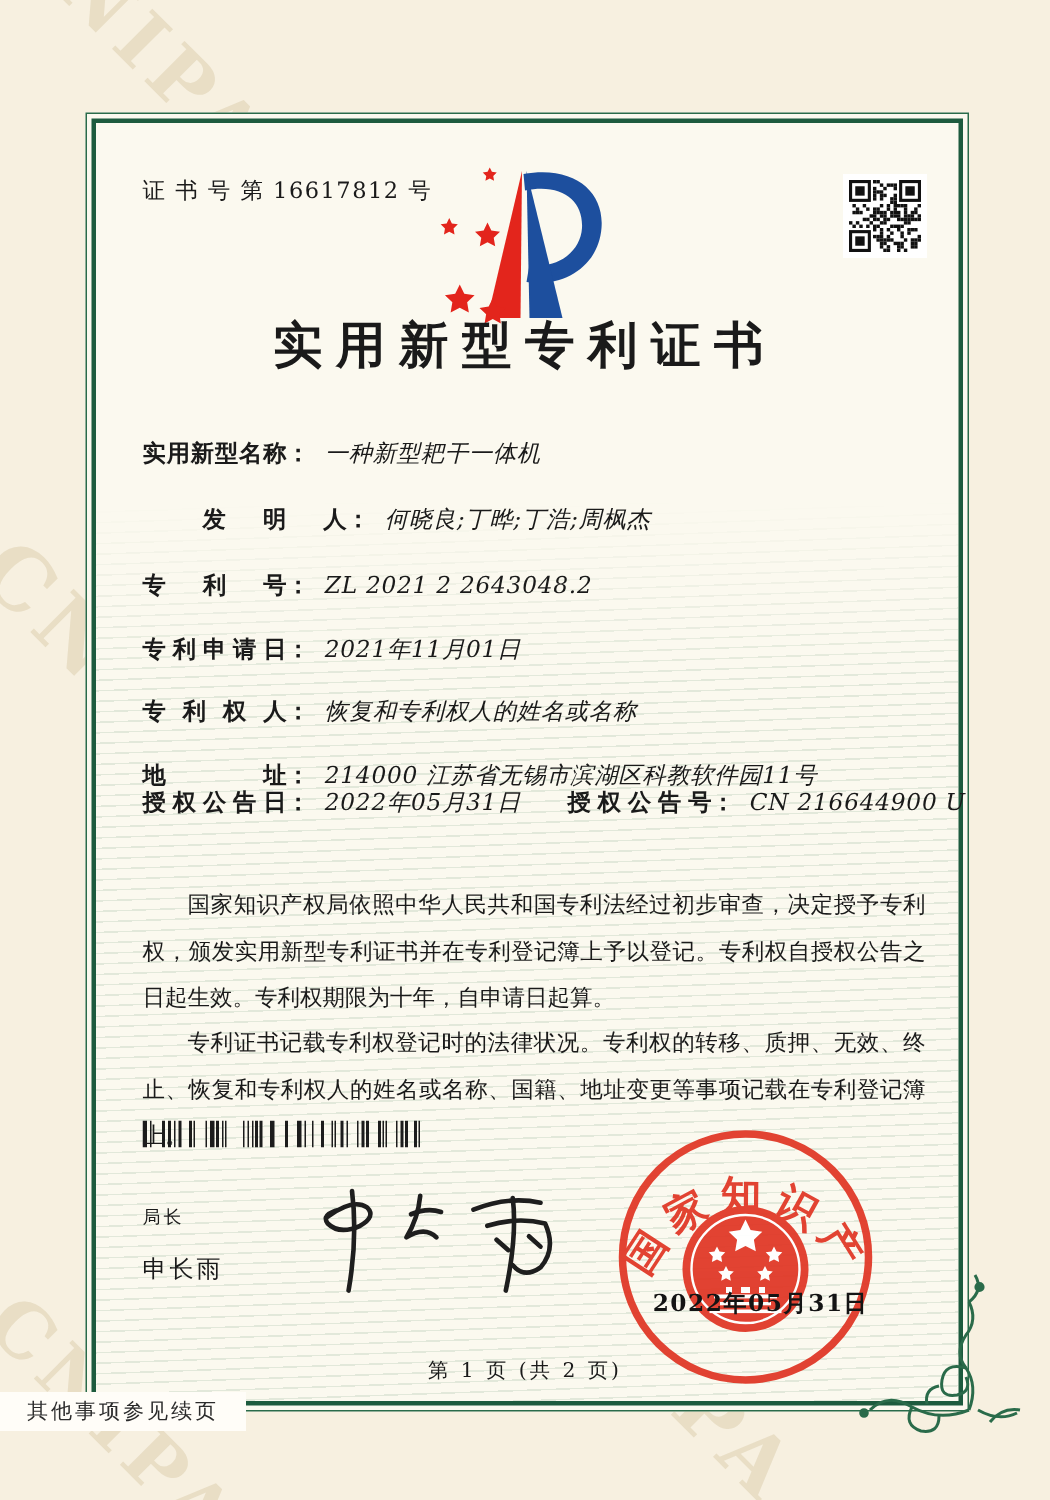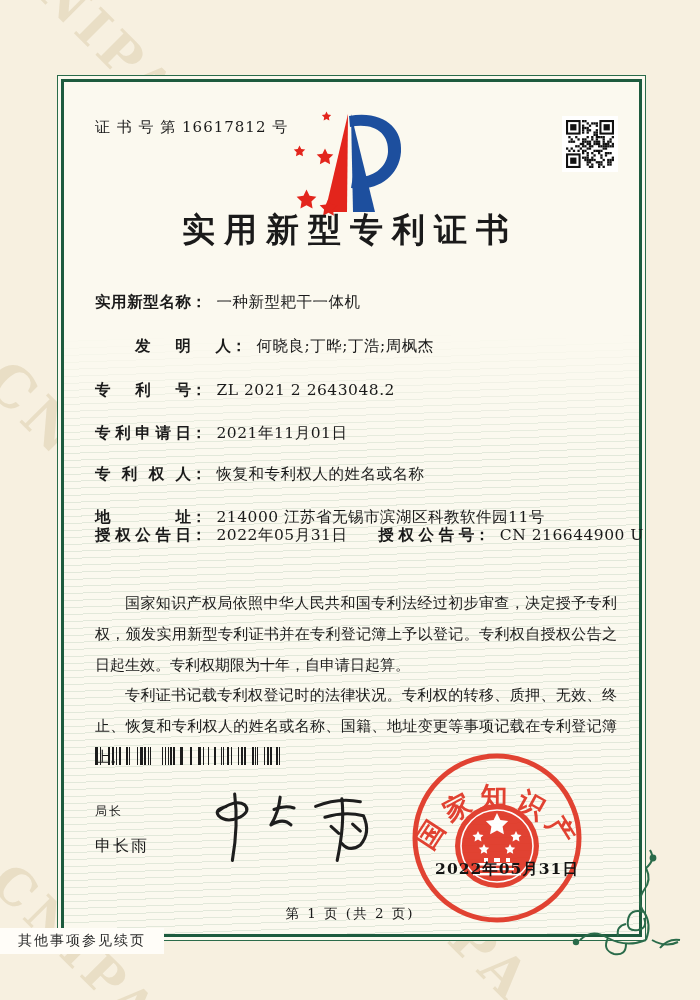--- a/index.html
+++ b/index.html
@@ -24,21 +24,21 @@
   .qr-patch{position:absolute;left:562px;top:116px;width:56px;height:56px;background:#fff;
             display:flex;align-items:center;justify-content:center;}
   .logo{position:absolute;left:287px;top:104px;width:132px;height:114px;}
   .title{position:absolute;left:0;right:0;top:208px;text-align:center;font-size:33px;
          font-weight:bold;letter-spacing:9px;}
   
   .frow{position:absolute;left:95px;font-size:15.5px;white-space:nowrap;}
   .flabel{display:inline-block;width:96px;text-align:justify;text-align-last:justify;
           font-weight:bold;vertical-align:bottom;}
   .fcolon{font-weight:bold;margin-right:10px;}
-  .fval{letter-spacing:0.5px;}
+  .fval{letter-spacing:0.5px;font-style:italic;}
   .grant-pair{margin-left:26px;}
   
   .paras{position:absolute;left:95px;top:588px;width:522px;font-size:15px;line-height:2.05;
          text-align:justify;}
   .paras p{margin:0;text-indent:2em;}
   
   .barcode{position:absolute;left:95px;top:747px;width:187px;height:18px;}
   
   .signer-title{position:absolute;left:95px;top:803px;font-size:12px;letter-spacing:2px;}
   .signer-name{position:absolute;left:95px;top:836px;font-size:16px;letter-spacing:2px;}

